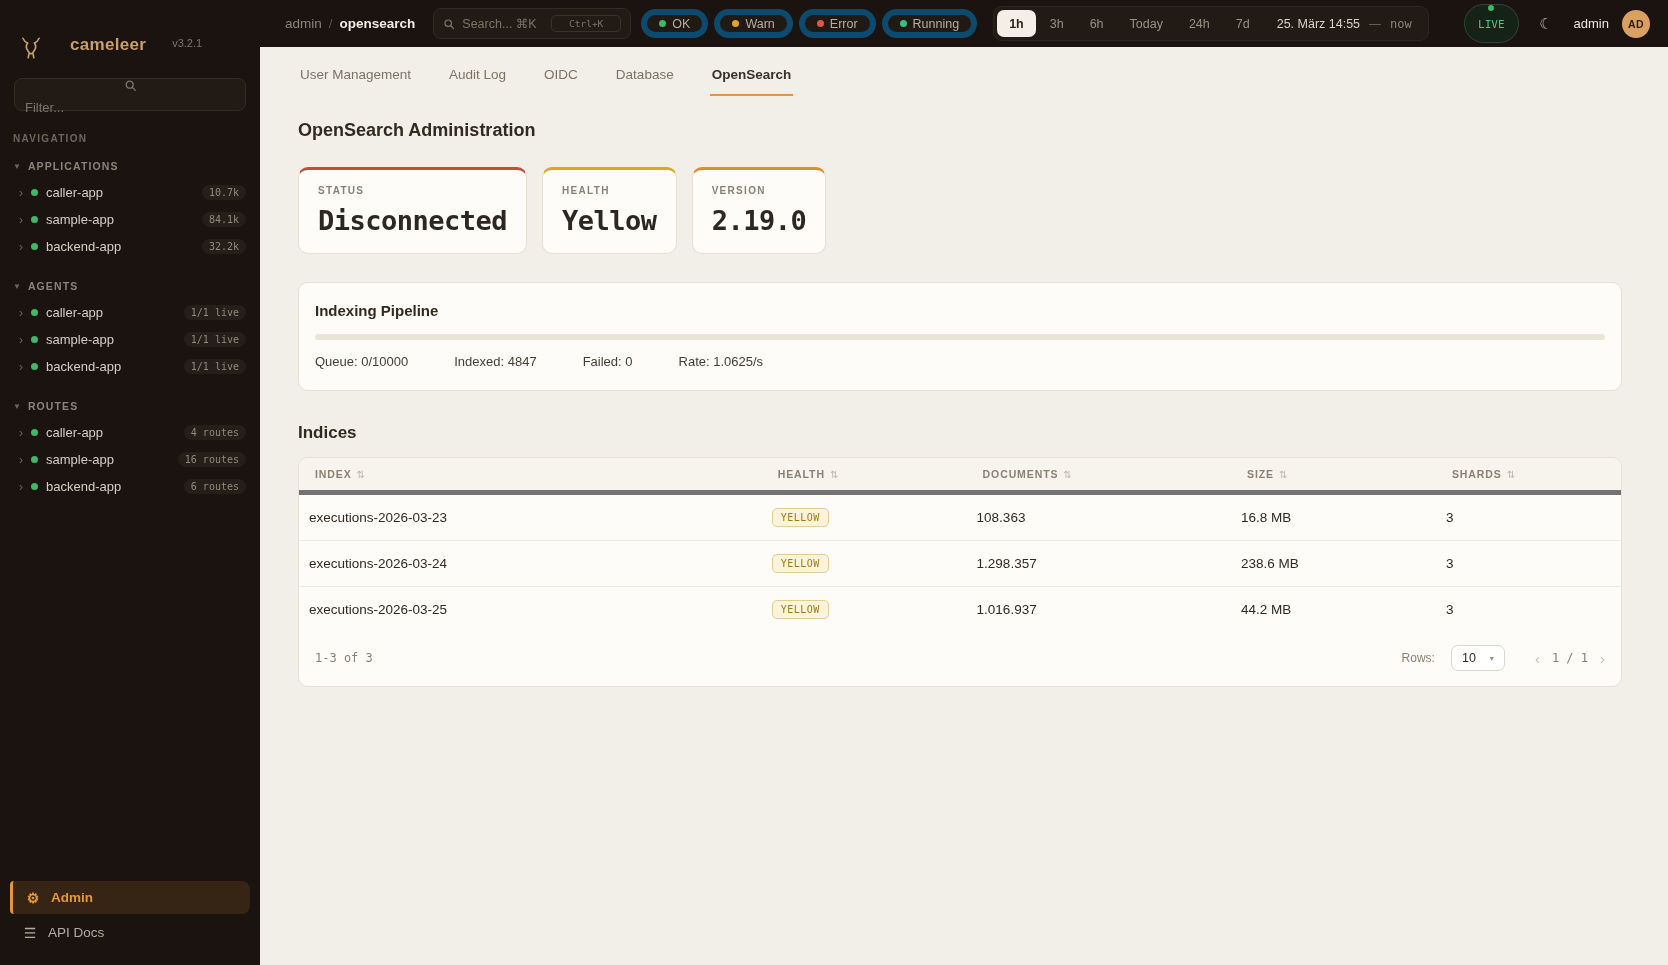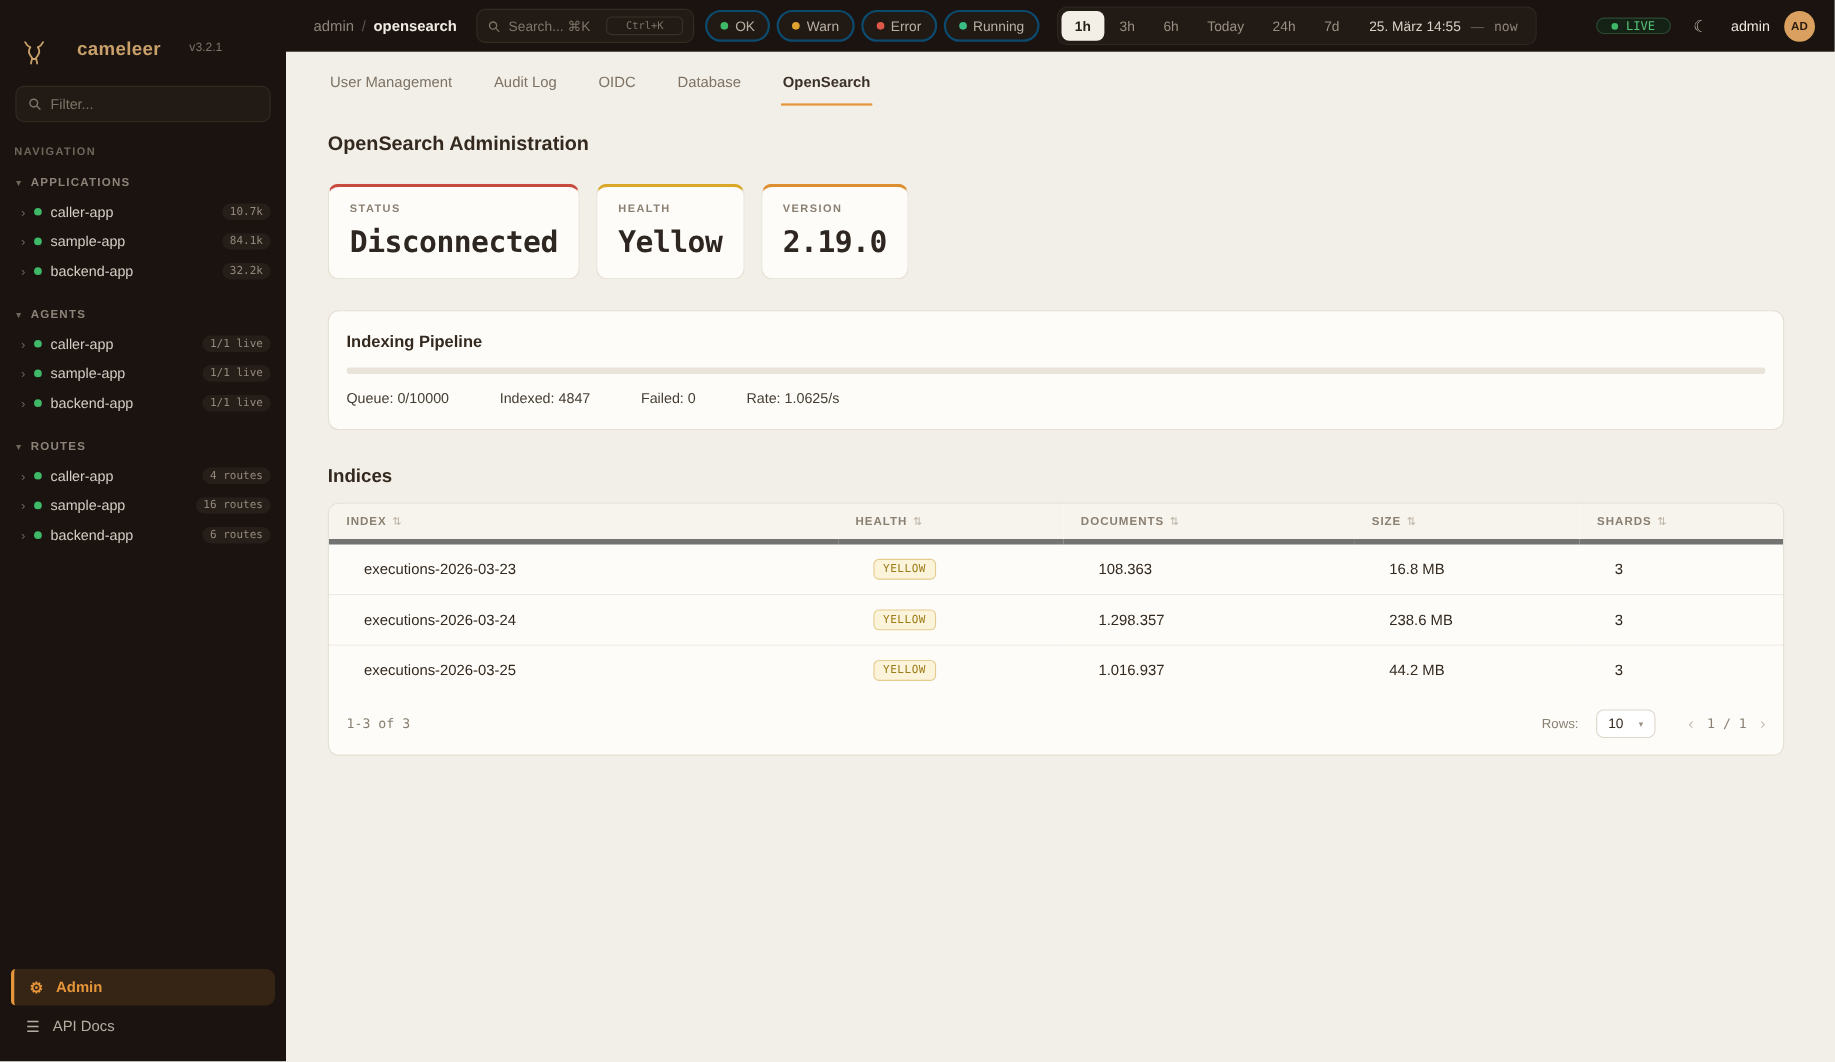--- a/index.html
+++ b/index.html
@@ -16,21 +16,21 @@
     width:260px; flex-shrink:0; height:100%;
     background:#1a1310;
     display:flex; flex-direction:column;
   }
   .logo-row { display:flex; align-items:flex-start; gap:26px; padding:15px 18px 13px;margin-top:20px; }
   .brand { color:#c9a06a; font-weight:bold; font-size:17px; letter-spacing:.3px; }
   .version { color:#7d7468; font-size:11px; margin-top:2px; }
   .filter-box {
     margin:4px 14px 18px; height:33px;
     background:#211a15; border:1px solid #342b23; border-radius:8px;
-    display:flex; align-items:center; gap:8px; padding:0 10px;
+    display:flex; align-items:center; gap:8px; padding:0 10px;flex-direction:column;
   }
   .filter-box input {
     background:transparent; border:none; outline:none;
     color:#d8d2c8; font-size:13px; width:100%;
     font-family:"Liberation Sans", sans-serif;
   }
   .filter-box input::placeholder { color:#7d7468; }
   .nav-label { padding:4px 13px 10px; color:#6f665c; font-size:10px; letter-spacing:1.3px; font-weight:bold; }
   .nav-group { margin-bottom:14px; }
   .group-header { display:flex; align-items:center; gap:7px; padding:6px 13px 7px; cursor:pointer; }
@@ -73,42 +73,42 @@
     color:#7d7468; font-size:12.5px; cursor:text;
   }
   .search-ph { white-space:nowrap; overflow:hidden; }
   .kbd {
     margin-left:auto; font-family:"DejaVu Sans Mono", monospace; font-size:9.5px;
     border:1px solid #3a3129; border-radius:5px; padding:2px 17px; color:#7d7468; white-space:nowrap;
   }
   .chips { display:flex; gap:6px; }
   .chip {
     display:flex; align-items:center; gap:6px; height:29px; padding:0 12px;
-    border:2px solid #0c4a6e; border-radius:99px; background:#201914;
+    border:6px solid #0c4a6e; border-radius:99px; background:#201914;
     color:#b8afa3; font-size:12.5px; cursor:pointer; white-space:nowrap;text-align:center;
   }
   .chip-dot { width:7px; height:7px; border-radius:50%; }
   .time-seg {
     display:flex; align-items:center; gap:2px;
     background:#211a15; border:1px solid #2e2620; border-radius:9px; padding:3px; margin-left:6px;
   }
   .seg-btn {
     height:27px; padding:0 12px; border-radius:7px; display:flex; align-items:center;
     color:#9a9084; font-size:12.5px; cursor:pointer; white-space:nowrap;
   }
   .seg-btn.active { background:#f3efe7; color:#2a231d; font-weight:bold; }
   .seg-date { display:flex; align-items:center; gap:9px; padding:0 13px; white-space:nowrap; }
   .seg-date .d-start { color:#d9d2c7; font-size:12.5px; }
   .seg-date .d-sep { color:#6f665c; font-size:12px; }
   .seg-date .d-end { color:#8d8378; font-family:"DejaVu Sans Mono", monospace; font-size:12px; }
   .top-right { margin-left:auto; display:flex; align-items:center; gap:13px; }
   .live-badge {
-    display:flex; align-items:center; gap:7px; height:15px; padding:0 13px;
+    display:flex; align-items:center; gap:7px; height:39px; padding:0 13px;
     border-radius:99px; border:1px solid #2c4a33; background:#152317;
-    color:#58c278; font-family:"DejaVu Sans Mono", monospace; font-size:11px; cursor:pointer;
+    color:#58c278; font-family:"DejaVu Sans Mono", monospace; font-size:11px; cursor:pointer;flex-direction:column;
   }
   .live-dot { width:6px; height:6px; border-radius:50%; background:#3fb868; }
   .theme-btn { width:29px; height:29px; border-radius:50%; display:flex; align-items:center; justify-content:center; color:#b8afa3; font-size:15px; cursor:pointer; }
   .user-name { color:#ece6dd; font-size:13px; }
   .avatar {
     width:28px; height:28px; border-radius:50%; background:#d9a05f;
     color:#2a1d10; font-size:10.5px; font-weight:bold;
     display:flex; align-items:center; justify-content:center; cursor:pointer; letter-spacing:.3px;
   }
 
@@ -138,21 +138,21 @@
 
   .indices-title { font-size:17px; font-weight:bold; color:#33291f; margin-bottom:14px; }
   .table-card { background:#fdfcf9; border:1px solid #e5dfd4; border-radius:10px; overflow:hidden; }
   table { width:100%; border-collapse:collapse; table-layout:fixed; }
   col.c-index{width:35%} col.c-health{width:15.5%} col.c-docs{width:20%} col.c-size{width:15.5%} col.c-shards{width:14%}
   thead th {
     background:#f7f4ee; text-align:left; font-size:10.5px; letter-spacing:.9px;
     color:#8a8072; font-weight:bold; padding:10px 16px; border-bottom:5px solid #737373; cursor:pointer;
   }
   .sort-icon { color:#bdb4a7; font-size:10px; margin-left:5px; font-weight:normal; }
-  tbody td { padding:13px 32px; font-size:13.5px; color:#33291f; border-bottom:1px solid #efeae1; }
+  tbody td { padding:13px 10px; font-size:13.5px; color:#33291f; border-bottom:1px solid #efeae1; }
   .health-badge {
     display:inline-block; font-family:"DejaVu Sans Mono", monospace; font-size:10px; letter-spacing:.5px;
     color:#9c7c18; background:#fbf3da; border:1px solid #e3cc8e;
     padding:3px 8px; border-radius:5px;
   }
   .table-footer { display:flex; align-items:center; padding:13px 16px 15px; }
   .range-text { font-family:"DejaVu Sans Mono", monospace; font-size:12px; color:#8a8072; }
   .footer-right { margin-left:auto; display:flex; align-items:center; gap:16px; }
   .rows-label { font-size:12px; color:#8a8072; }
   .rows-select {

